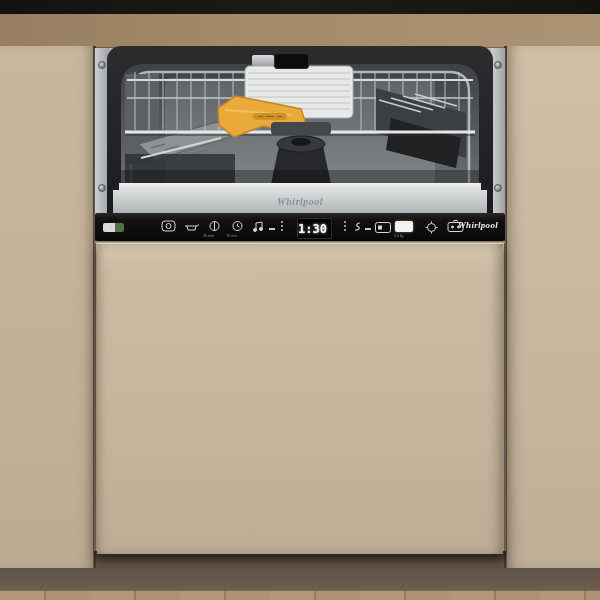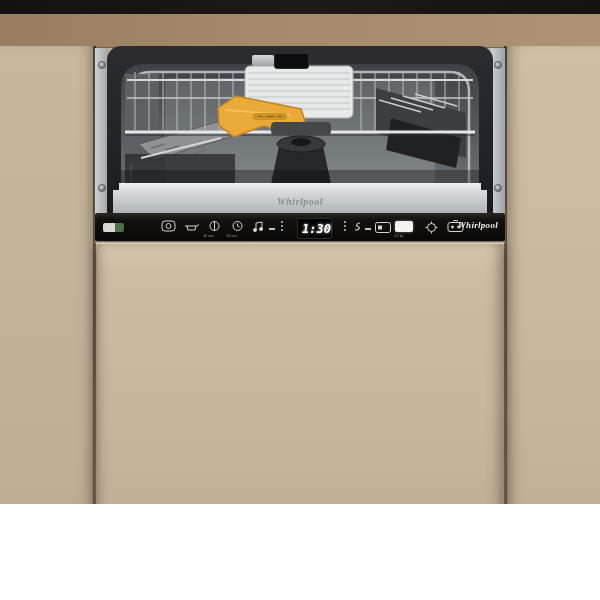--- a/index.html
+++ b/index.html
@@ -1,16 +1,16 @@
 <!DOCTYPE html>
 <html style="--cabinet: #c6b59d; --door: #c8b8a0; --wallBand: #a58b6b; --topBar: #1a1815; --panelBlack: #0e0d0c; --plinth: #63564a; --floorWood: #b1977b; --steel: #c3c7c9; --handleYellow: #eaaa39; --displayText: #ffffff;"><head>
 <meta charset="utf-8">
 <style>
   html,body{margin:0;padding:0;background:#fff;font-family:"Liberation Sans",sans-serif;}
-  .scene{position:relative;width:600px;height:504px;overflow:hidden;background:var(--cabinet,#c6b59d);}
+  .scene{position:relative;width:600px;height:600px;overflow:hidden;background:var(--cabinet,#c6b59d);}
   .abs{position:absolute;}
 
   
   .top-bar{left:0;top:0;width:600px;height:14px;background:linear-gradient(90deg,#141210,#1d1a17 50%,#15130f);}
   .wall-band{left:0;top:14px;width:600px;height:33px;background:linear-gradient(90deg,#977e60,#a58b6b 45%,#ac9374);border-bottom:1px solid rgba(40,30,20,.35);}
   .plinth{left:0;top:551px;width:600px;height:40px;background:linear-gradient(180deg,#3d352c,#5d5145 35%,#6d5f51);}
   .floor{left:0;top:590px;width:600px;height:10px;background:repeating-linear-gradient(90deg,#b2977a 0 44px,#977c5f 44px 46px,#ad9276 46px 90px);border-top:1px solid #816a51;}
   .cab{top:46px;height:522px;}
   .cab-left{left:0;width:94px;background:linear-gradient(180deg,#c8b79f,#c1b097 70%,#bcab93);box-shadow:inset -10px 0 14px -8px rgba(70,55,40,.55);}
   .cab-right{left:506px;width:94px;background:linear-gradient(180deg,#cfbfa7,#c6b59d 70%,#bfae96);box-shadow:inset 12px 0 14px -8px rgba(70,55,40,.5);}
@@ -34,21 +34,21 @@
   .panel-hl{left:95px;top:241px;width:410px;height:2px;background:linear-gradient(180deg,#6b6257,#cfc0a8);}
   .badge{left:8px;top:10px;width:21px;height:9px;border-radius:2px;overflow:hidden;display:flex;}
   .badge-l{width:55%;height:100%;background:#d7d9d0;}
   .badge-r{width:45%;height:100%;background:#4f7048;}
   .pic{position:absolute;}
   .pic svg{display:block;}
   .micro{position:absolute;font-size:5px;color:#98948c;transform:scale(.68);transform-origin:center top;white-space:nowrap;}
   .dash{position:absolute;width:6px;height:2px;background:#c9c8c4;top:15px;}
   .dotcol{position:absolute;top:8px;display:flex;flex-direction:column;gap:2px;}
   .dotcol i{width:2px;height:2px;background:#c9c8c4;border-radius:50%;}
-  .display{position:absolute;left:202px;top:5px;width:33px;height:19px;background:#040404;border:1px solid #2e2d2b;border-radius:2px;display:flex;align-items:center;justify-content:flex-end;box-shadow:inset 0 1px 2px #000;font-style:italic;}
+  .display{position:absolute;left:202px;top:5px;width:33px;height:19px;background:#040404;border:1px solid #2e2d2b;border-radius:2px;display:flex;align-items:center;justify-content:flex-start;box-shadow:inset 0 1px 2px #000;}
   .display span{font-family:"DejaVu Sans Mono",monospace;font-weight:bold;font-size:12px;color:#fff;text-shadow:0 0 3px rgba(255,255,255,.8);letter-spacing:0;}
   .start-rect{position:absolute;left:300px;top:8px;width:18px;height:11px;background:#f3f2ee;border-radius:2px;box-shadow:0 0 3px rgba(255,255,255,.45);}
   .panel-logo{position:absolute;right:7px;top:7px;font-family:"Liberation Serif",serif;font-style:italic;font-weight:bold;font-size:9px;color:#eeede9;letter-spacing:.3px;}
 
   
   .door{left:97px;top:243px;width:406px;height:310px;background:linear-gradient(180deg,#d4c5ad 0,#cbbba3 10%,#c6b59d 60%,#bead95 100%);border-top:1px solid #e2d6c1;box-shadow:inset 7px 0 12px -7px rgba(75,60,45,.55),inset -9px 0 14px -7px rgba(75,60,45,.6),0 5px 8px rgba(20,15,10,.55);}
 </style>
 </head>
 <body>
 

